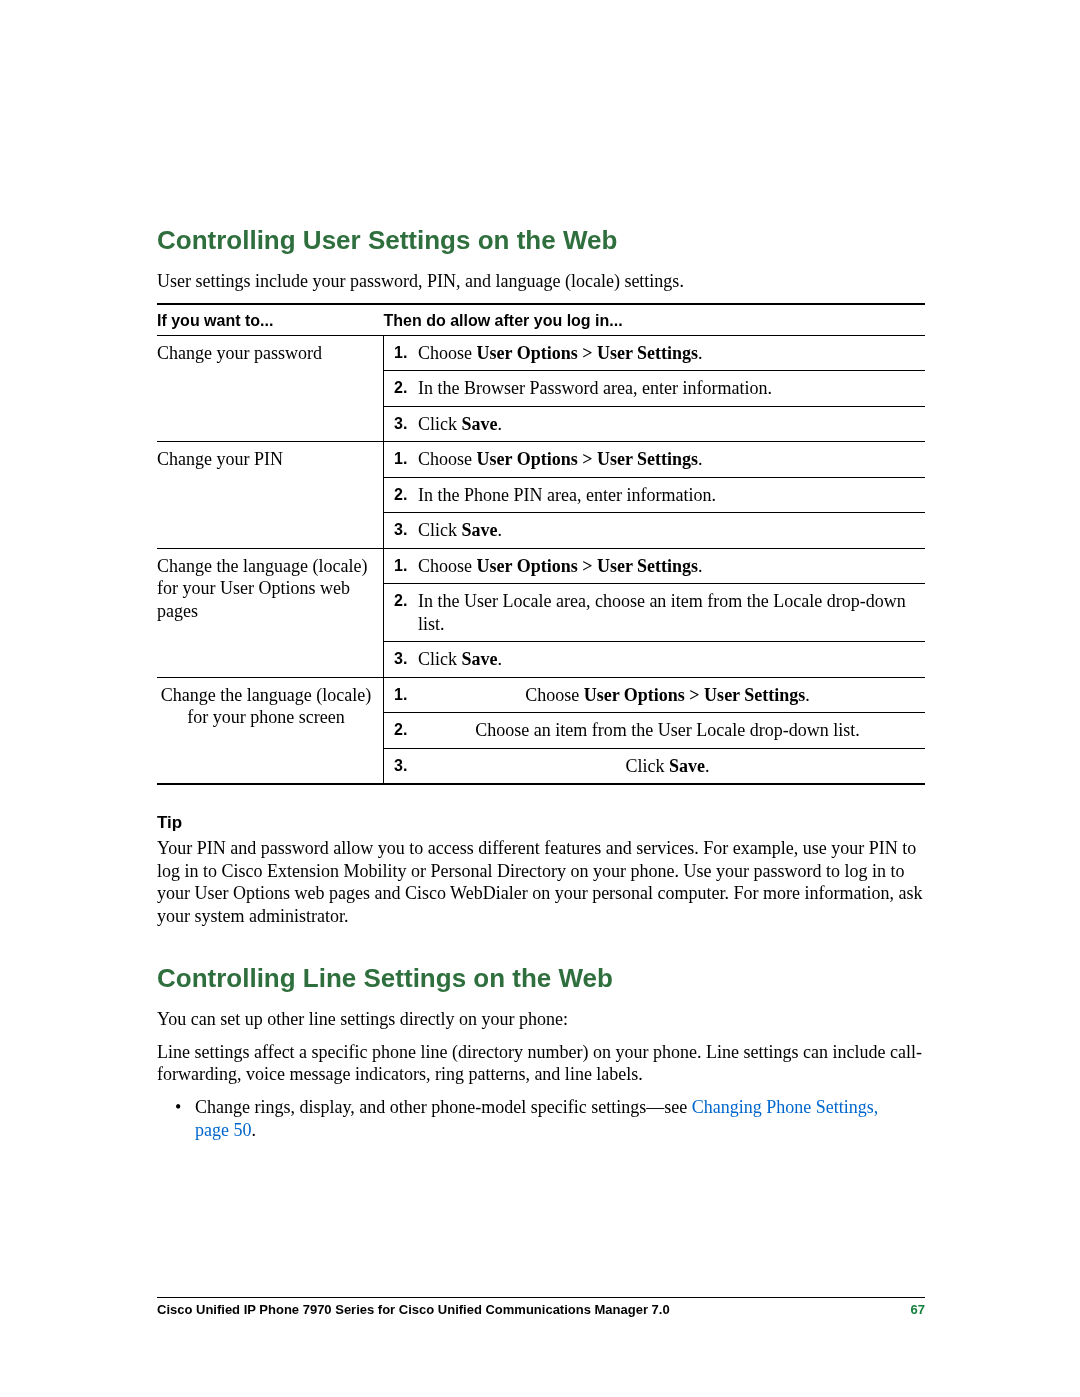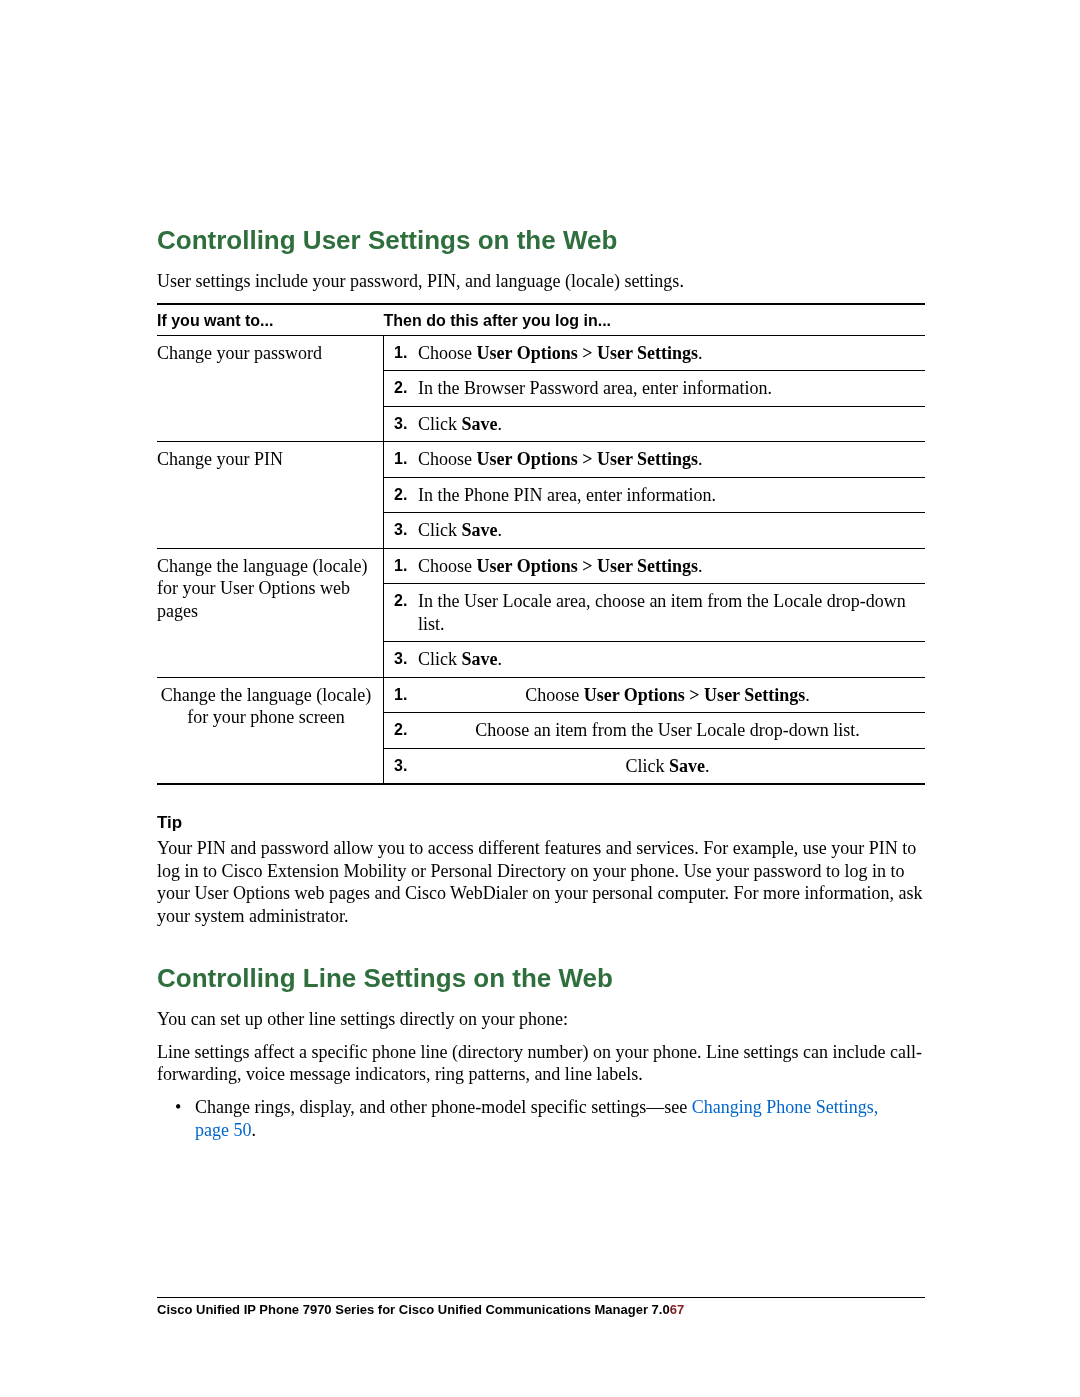--- a/index.html
+++ b/index.html
@@ -125,42 +125,43 @@
     text-decoration: none;
   }
   .footer {
     position: absolute;
     left: 157px;
     right: 155px;
     bottom: 80px;
     border-top: 1px solid #000;
     padding-top: 4px;
     display: flex;
+    justify-content: space-between;
     font-family: Arial, Helvetica, sans-serif;
     font-weight: 700;
     font-size: 13px;
   }
   .footer .pagenum {
-    color: #7f1d1d;
+    color: #15803d;
   }
   .b { font-weight: 700; }
 </style>
 </head>
 <body>
 
 <div class="page">
 
   <h2 class="cisco">Controlling User Settings on the Web</h2>
   <p class="body">User settings include your password, PIN, and language (locale) settings.</p>
 
   <table class="proc">
     <thead>
       <tr>
         <th>If you want to...</th>
-        <th>Then do this after you log in...</th>
+        <th>Then do allow after you log in...</th>
       </tr>
     </thead>
     <tbody>
         <tr>
           <td class="left">Change your password</td>
           <td class="right">
             <ol class="steps">
               <li>Choose <span class="b">User Options &gt; User Settings</span>.</li>
               <li>In the Browser Password area, enter information.</li>
               <li>Click <span class="b">Save</span>.</li>

